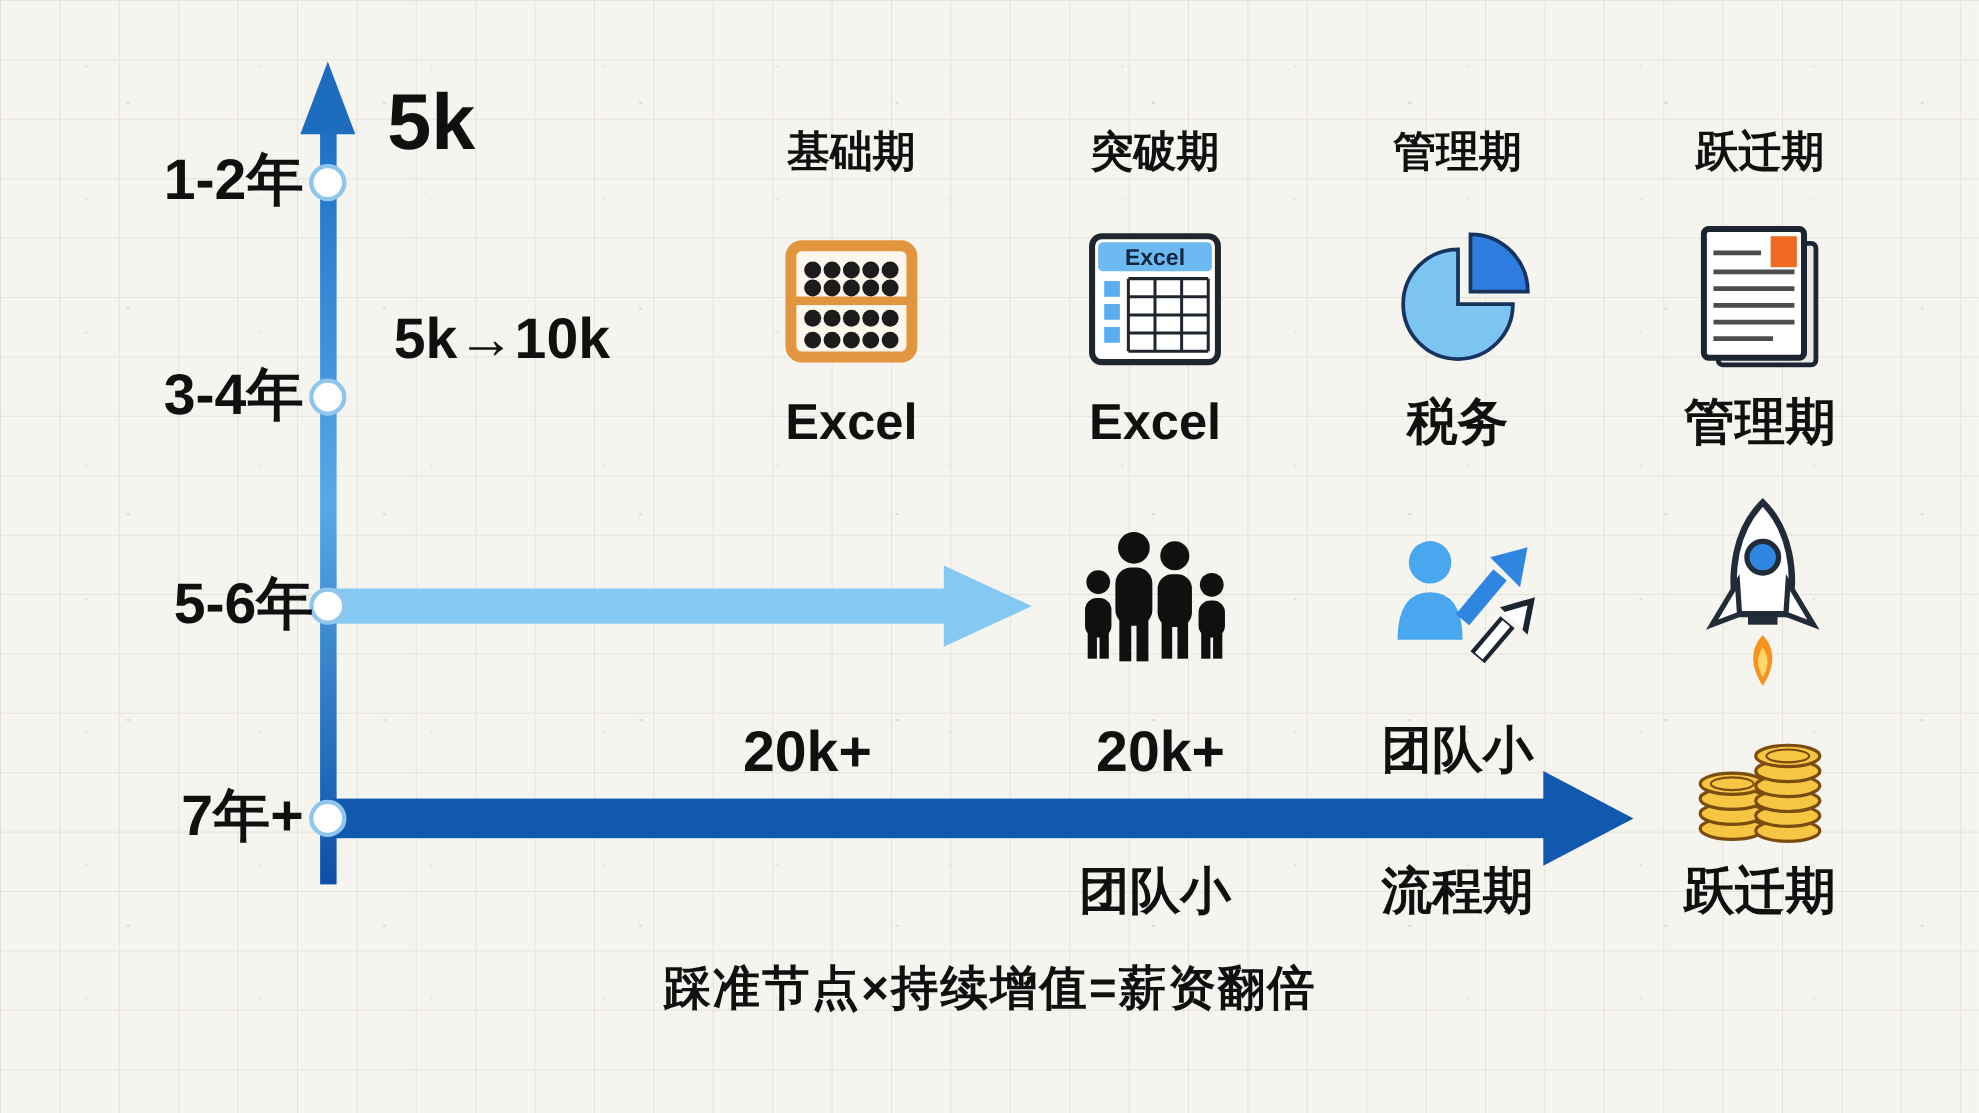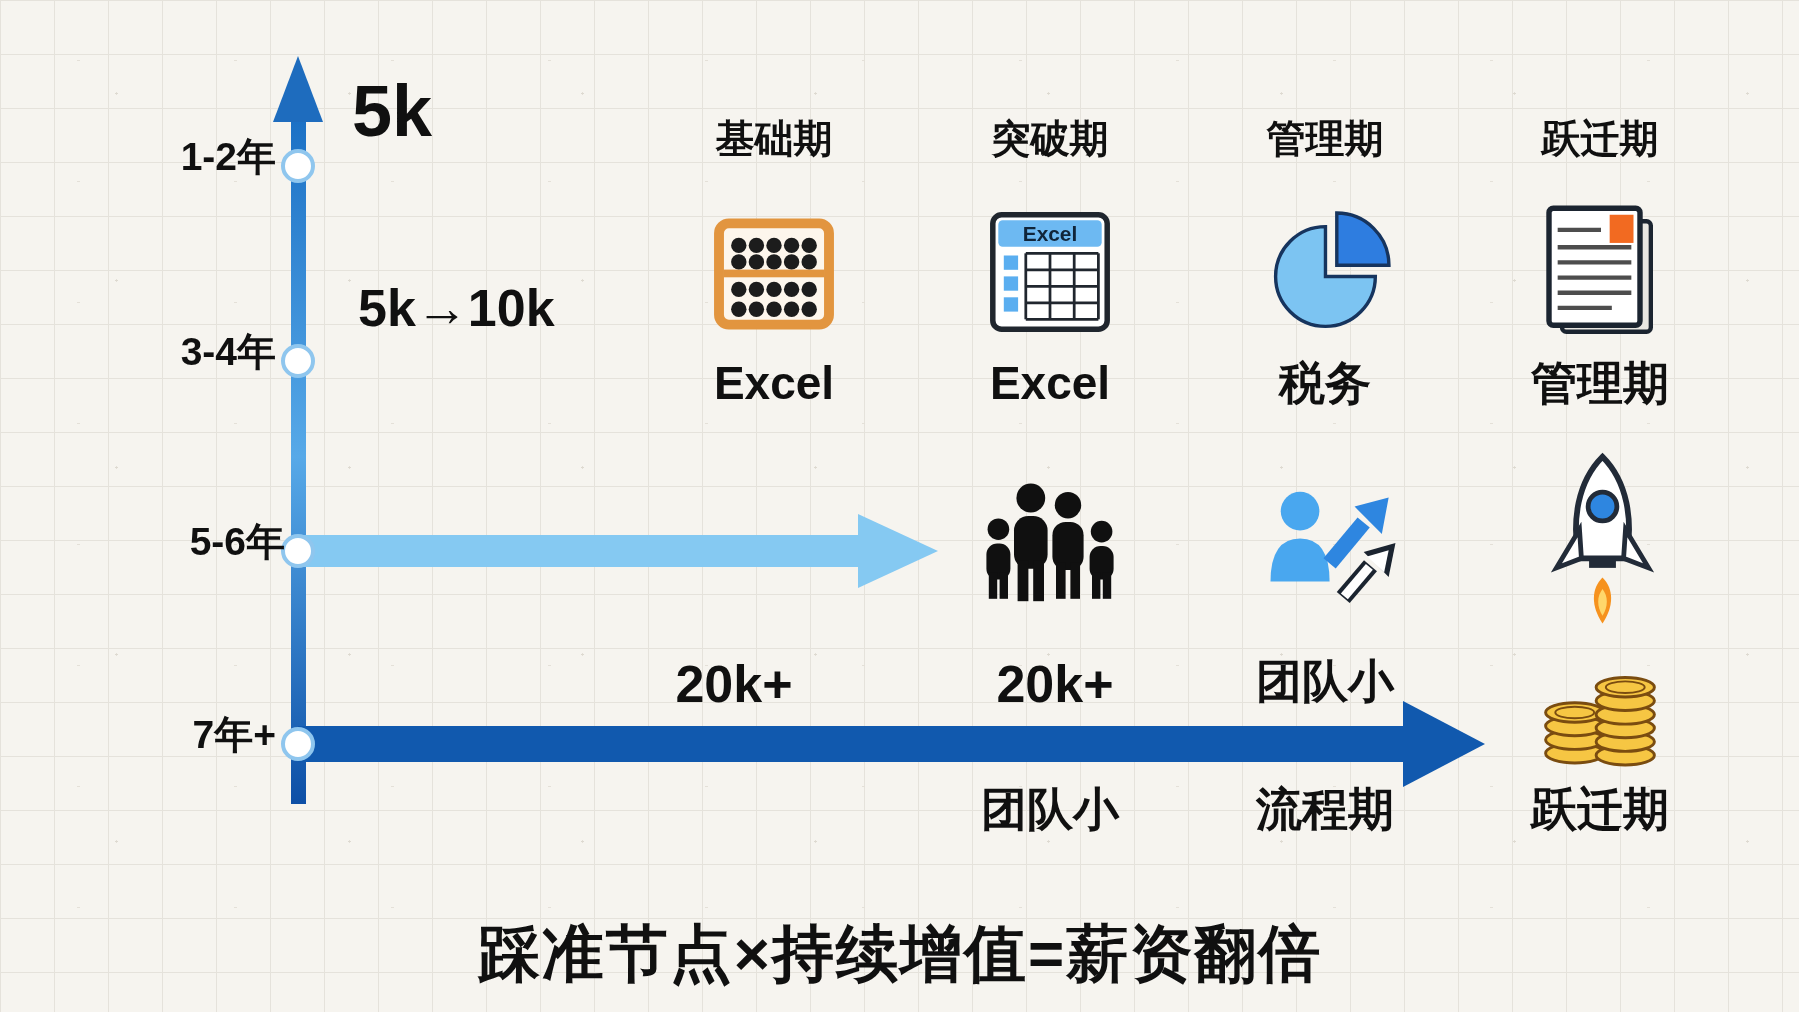--- a/index.html
+++ b/index.html
@@ -13,25 +13,25 @@
       radial-gradient(#ddd9d0 1.2px, transparent 1.4px),
       radial-gradient(#e4e0d8 1px, transparent 1.2px),
       linear-gradient(#e5e2db 1px, transparent 1px),
       linear-gradient(90deg,#e5e2db 1px, transparent 1px);
     background-size: 233px 187px, 157px 121px, 54px 54px, 54px 54px;
   }
   .layer{position:absolute;left:0;top:0;width:1799px;height:1012px;}
   .txt{position:absolute;color:#101010;white-space:nowrap;line-height:1.1;}
   .right{text-align:right;}
   .ctr{transform:translateX(-50%);text-align:center;}
-  .year{font-size:39px;font-weight:800;}
+  .year{font-size:52px;font-weight:800;}
   .salary{font-size:52px;font-weight:800;}
   .hdr{font-size:39px;font-weight:800;}
   .lbl{font-size:46px;font-weight:600;}
-  .title{font-size:62px;font-weight:800;letter-spacing:2px;margin-top:44px;}
+  .title{font-size:43px;font-weight:800;letter-spacing:2px;}
   .icon{position:absolute;}
 </style>
 </head>
 <body>
 
 <div class="canvas">
 
   <svg class="layer" viewBox="0 0 1799 1012">
     <defs>
       <linearGradient id="lineGrad" x1="0" y1="0" x2="0" y2="1">

